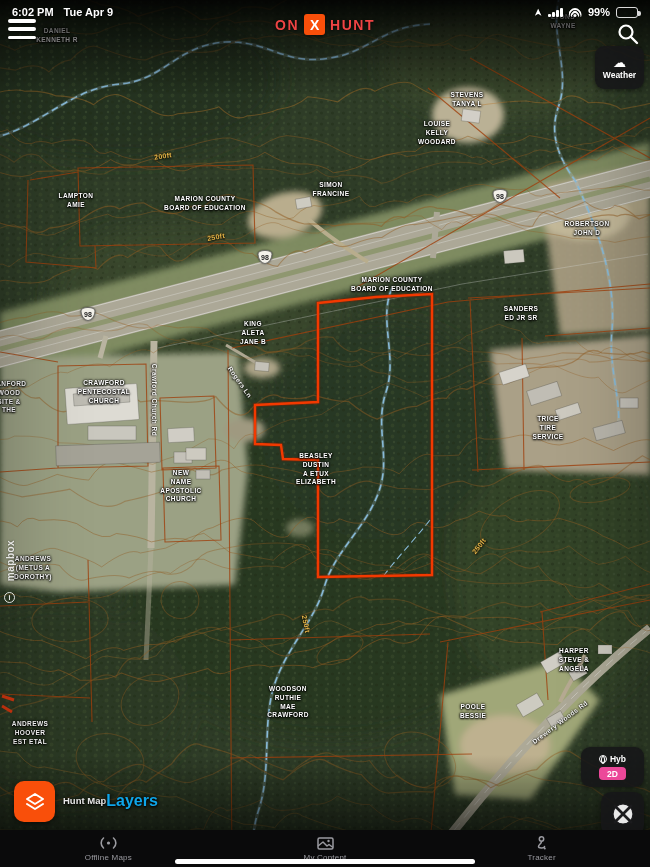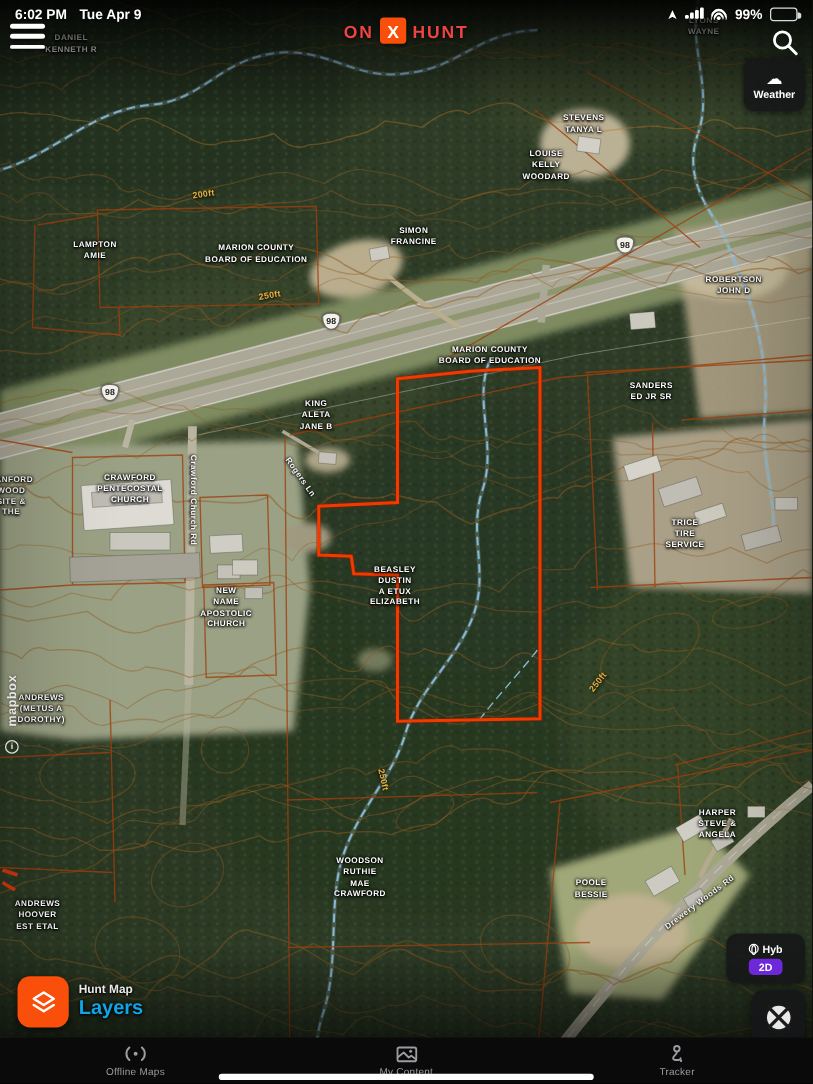--- a/index.html
+++ b/index.html
@@ -25,21 +25,21 @@
   .top-fade{position:absolute;left:0;top:0;width:650px;height:95px;pointer-events:none;
             background:linear-gradient(to bottom,rgba(0,0,0,.88) 0,rgba(0,0,0,.55) 30px,rgba(0,0,0,0) 95px);}
   .bottom-fade{position:absolute;left:0;top:755px;width:650px;height:75px;pointer-events:none;
             background:linear-gradient(to top,rgba(0,0,0,.55) 0,rgba(0,0,0,0) 100%);}
   .vignette{position:absolute;inset:0;pointer-events:none;box-shadow:inset 0 0 90px rgba(0,0,0,.30);}
   
   .statusbar{position:absolute;left:0;top:0;width:650px;height:24px;display:flex;align-items:center;
              justify-content:space-between;padding:0 12px;color:#fff;font-size:11px;font-weight:bold;z-index:30;
              text-shadow:0 1px 2px rgba(0,0,0,.8);gap:44px;}
   .sb-left{display:flex;gap:10px;}
-  .sb-right{display:flex;align-items:flex-start;gap:6px;}
+  .sb-right{display:flex;align-items:center;gap:6px;}
   .sig{display:flex;align-items:flex-end;gap:1.5px;height:9px;}
   .sig i{display:block;width:2.5px;background:#fff;border-radius:1px;}
   .wifi{position:relative;width:13px;height:10px;overflow:hidden;}
   .wifi i{position:absolute;left:50%;border:solid #fff;border-width:2px 2px 0 0;border-radius:50%;
           transform:translateX(-50%) rotate(-45deg);}
   .batt{position:relative;width:22px;height:11px;border:1px solid rgba(255,255,255,.85);border-radius:3px;padding:1px;}
   .batt .fill{height:100%;width:95%;background:#fff;border-radius:1.5px;}
   .batt .nub{position:absolute;right:-3.5px;top:3px;width:2.5px;height:5px;background:rgba(255,255,255,.85);
              border-radius:0 2px 2px 0;}
   .loc-arrow{display:inline-block;transform:rotate(-90deg) scale(.9);font-size:10px;}
@@ -58,32 +58,32 @@
   .search-btn{position:absolute;right:10px;top:22px;width:24px;height:24px;z-index:30;cursor:pointer;}
   .weather-btn{position:absolute;right:6px;top:46px;width:49px;height:43px;background:rgba(22,22,24,.88);
                border-radius:9px;display:flex;flex-direction:column;align-items:center;justify-content:center;
                gap:1px;z-index:30;cursor:pointer;box-shadow:0 1px 4px rgba(0,0,0,.5);}
   .weather-btn .glyph{color:#fff;font-size:13px;line-height:1;}
   .weather-btn .lbl{color:#fff;font-size:8.5px;font-weight:bold;}
   
   .layers-ctl{position:absolute;left:14px;top:781px;display:flex;align-items:center;gap:8px;z-index:30;cursor:pointer;}
   .layers-icon{width:41px;height:41px;background:#f94f0a;border-radius:10px;display:flex;align-items:center;
                justify-content:center;box-shadow:0 2px 5px rgba(0,0,0,.55);}
-  .layers-text{display:flex;flex-direction:column;line-height:1.15;}
+  .layers-text{display:flex;flex-direction:row;line-height:1.15;align-items:center;}
   .layers-text .small{color:#e8e8e8;font-size:9.5px;font-weight:bold;text-shadow:0 1px 2px #000,0 0 3px #000;}
   .layers-text .big{color:#0ea5e9;font-size:16px;font-weight:900;text-shadow:0 1px 2px #000,0 0 4px #000;}
   
   .mode-ctl{position:absolute;right:6px;top:747px;width:63px;height:40px;background:rgba(22,22,24,.88);
             border-radius:9px;display:flex;flex-direction:column;align-items:center;justify-content:center;
             gap:3px;z-index:30;box-shadow:0 1px 4px rgba(0,0,0,.5);}
   .mode-top{display:flex;align-items:center;gap:3px;color:#fff;font-size:8.5px;font-weight:bold;cursor:pointer;}
   .mode-top .globe{width:8px;height:8px;border:1px solid #fff;border-radius:50%;position:relative;}
   .mode-top .globe::after{content:"";position:absolute;left:50%;top:0;width:4px;height:8px;margin-left:-2px;
             border:1px solid #fff;border-radius:50%;box-sizing:border-box;}
-  .mode-2d{background:#6d28d9;border-radius:4px;color:#fff;font-size:8.5px;font-weight:bold;
+  .mode-2d{background:#ec4899;border-radius:4px;color:#fff;font-size:8.5px;font-weight:bold;
            padding:1.5px 8px;cursor:pointer;}
   .crosshair-btn{position:absolute;right:6px;top:792px;width:43px;height:43px;background:rgba(22,22,24,.88);
             border-radius:10px;display:flex;align-items:center;justify-content:center;z-index:30;cursor:pointer;
             box-shadow:0 1px 4px rgba(0,0,0,.5);}
   
   .mapbox-mark{position:absolute;left:-20px;top:555px;transform:rotate(-90deg);color:rgba(255,255,255,.85);
                font-size:10px;font-weight:bold;letter-spacing:.5px;z-index:25;
                text-shadow:0 0 2px rgba(0,0,0,.6);width:60px;text-align:center;}
   .info-dot{position:absolute;left:4px;top:592px;width:11px;height:11px;border:1.5px solid rgba(255,255,255,.85);
             border-radius:50%;color:rgba(255,255,255,.9);font-size:7px;font-weight:bold;display:flex;

